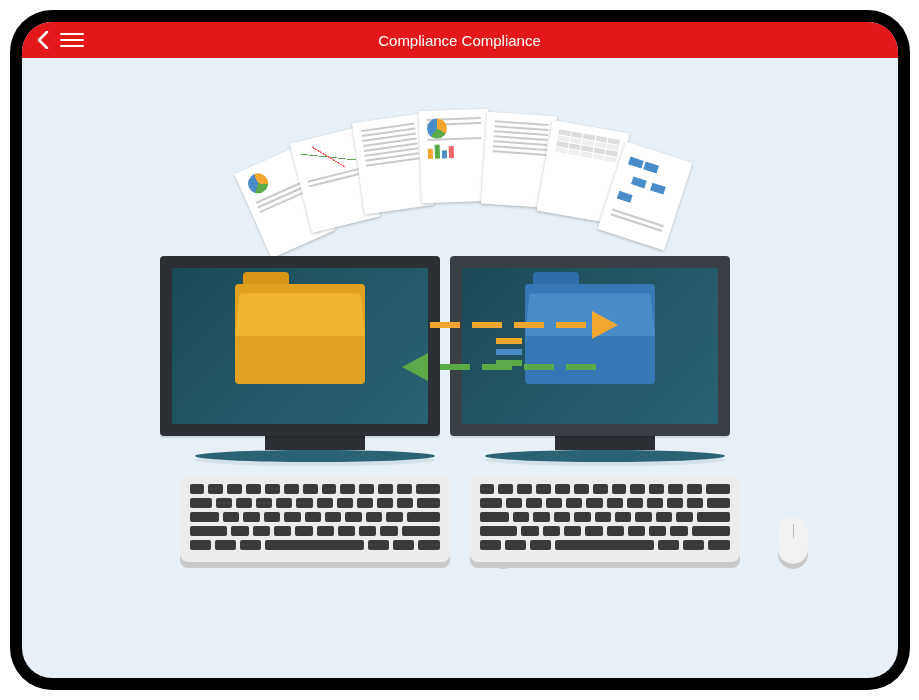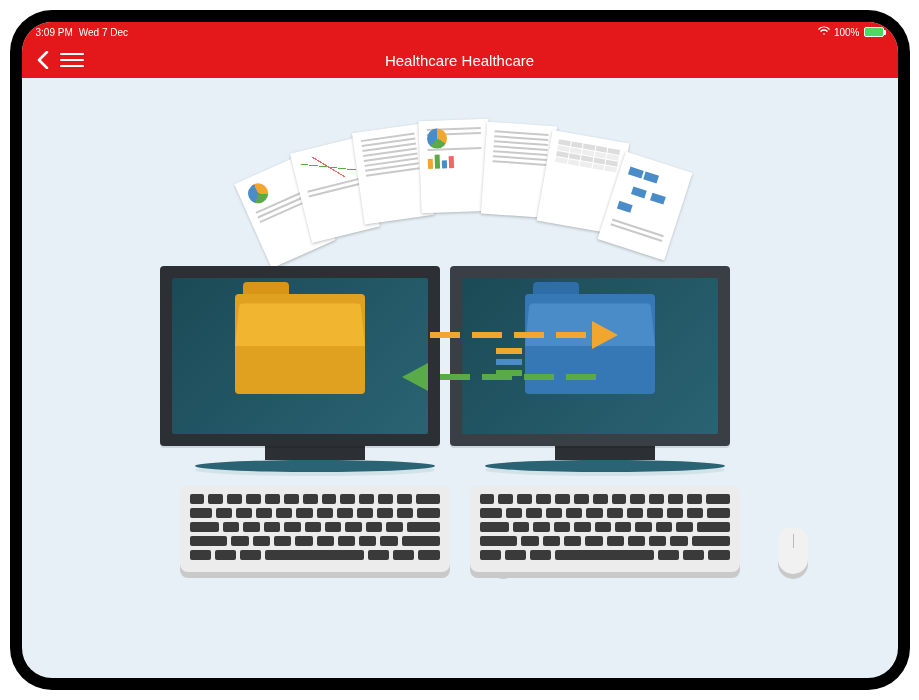--- a/index.html
+++ b/index.html
@@ -145,48 +145,33 @@
   .pie{width:20px;height:20px;border-radius:50%;background:conic-gradient(#f0a62f 0 120deg,#5aaa4a 120deg 220deg,#4a8cc7 220deg 360deg);}
   .bars span{display:inline-block;width:5px;margin-right:2px;}
   .flowbox{background:#4a8cc7;width:14px;height:8px;margin:1px;display:inline-block;}
 </style>
 </head>
 <body>
 
 <div class="tablet-frame">
   <div class="screen">
 
-    <div class="status-bar">
-      <div class="status-left">
-        <span>3:09 PM</span>
-        <span>Wed 7 Dec</span>
-      </div>
-      <div class="status-right">
-        <span>
-          <svg width="12" height="10" viewBox="0 0 12 10">
-              <path d="M6 9L7 8 6 7 5 8zM2 5c2.3-2.3 5.7-2.3 8 0l-1 1c-1.7-1.7-4.3-1.7-6 0zM0 3c3.3-3.3 8.7-3.3 12 0l-1 1C8.2.2 3.8.2 1 4z" fill="#fff"></path>
-            </svg>
-        </span>
-        <span>100%</span>
-        <span class="battery-pill"></span>
-      </div>
-    </div>
 
     <div class="nav-bar">
       <div class="back-btn">
         <svg width="14" height="18" viewBox="0 0 14 18">
             <path d="M11 1L3 9l8 8" stroke="#fff" stroke-width="2.5" fill="none" stroke-linecap="round" stroke-linejoin="round"></path>
           </svg>
       </div>
       <div class="menu-btn">
         <span></span>
           <span></span>
           <span></span>
       </div>
-      <div class="nav-title">Healthcare Healthcare</div>
+      <div class="nav-title">Compliance Compliance</div>
     </div>
 
     <div class="content">
       <div class="illus">
 
         <div class="paper" style="left:150px;top:40px;transform:rotate(-24deg);">
           <div class="pie"></div>
           <div class="pline" style="margin-top:6px;"></div>
             <div class="pline"></div>
             <div class="pline"></div>

